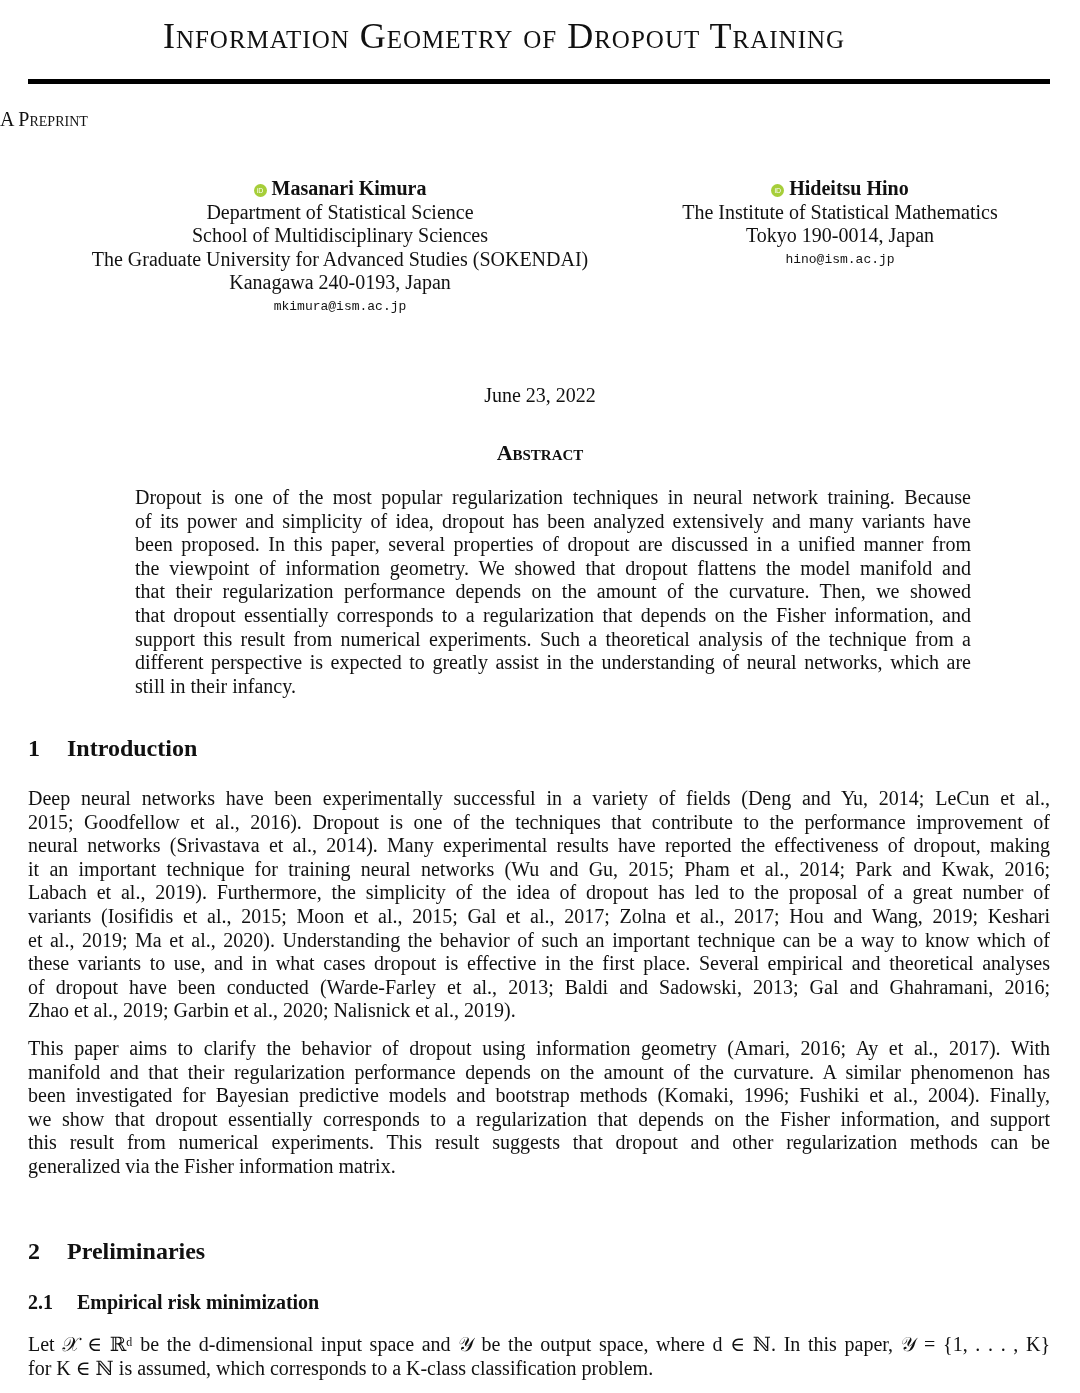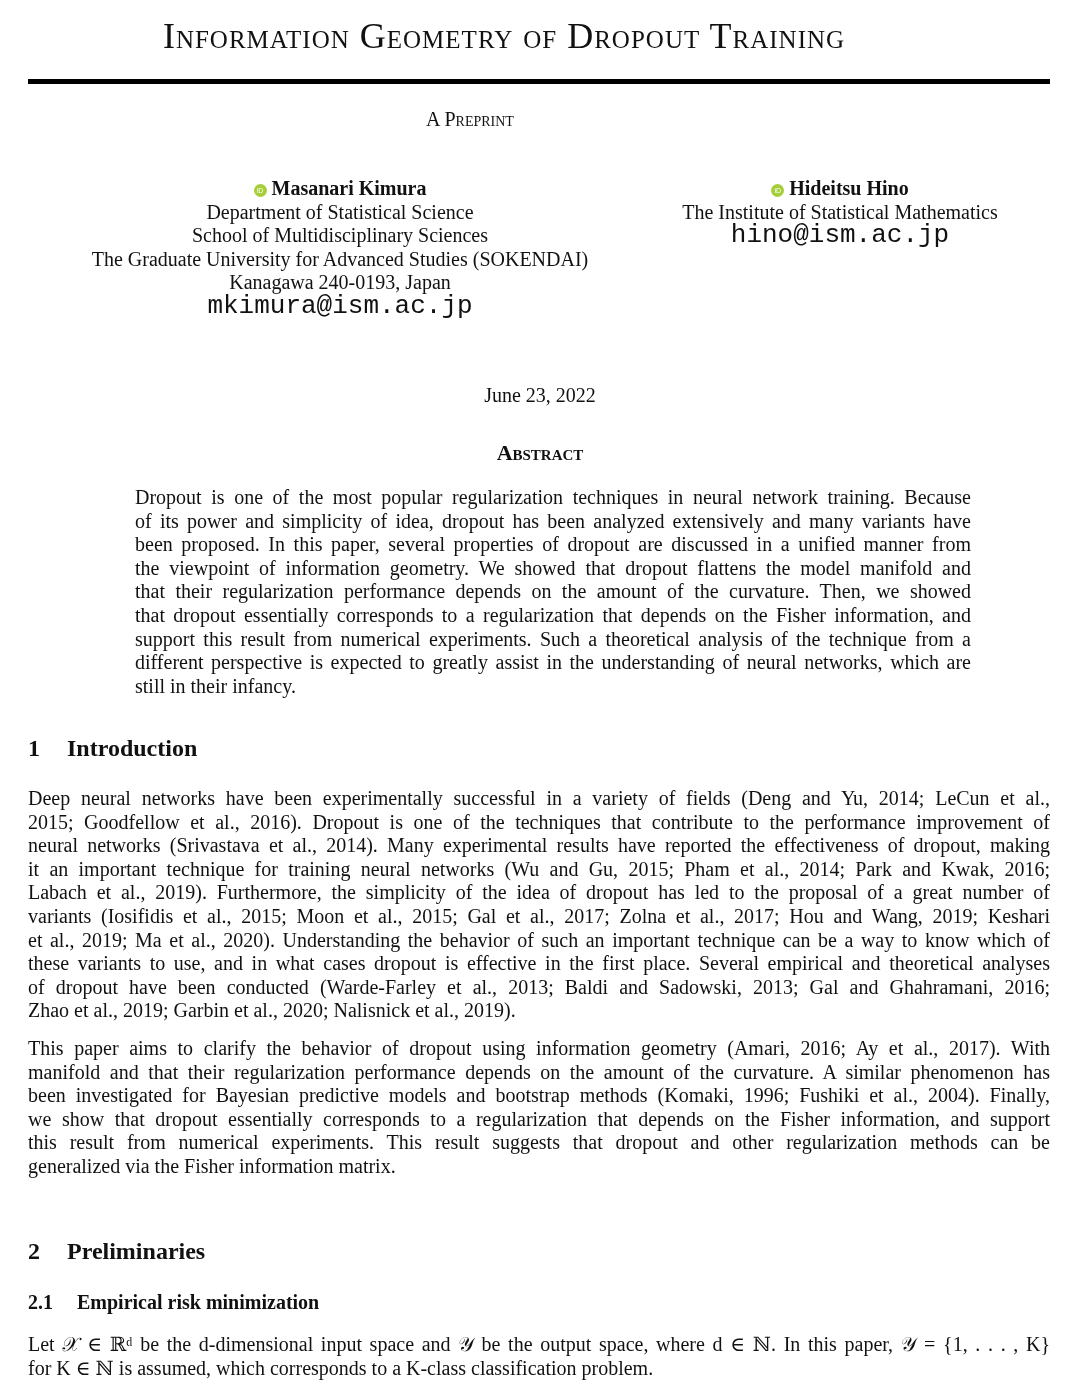--- a/index.html
+++ b/index.html
@@ -10,36 +10,36 @@
   }
   .title {
     position: absolute; left: 0; top: 14px; width: 1008px;
     text-align: center; font-size: 36px; letter-spacing: 1px;
     font-variant: small-caps; line-height: 44px;
   }
   .rule {
     position: absolute; left: 28px; top: 79px; width: 1022px; height: 5px; background: #000;
   }
   .preprint {
-    position: absolute; left: 0; top: 107px; width: 940px; text-align: center;
+    position: absolute; left: 0; top: 107px; width: 940px; text-align: left;
     font-size: 20px; font-variant: small-caps; line-height: 24px;
   }
   .author {
     position: absolute; text-align: center; font-size: 20px; line-height: 23.5px;
   }
   .author.a1 { left: 60px; width: 560px; top: 177px; }
   .author.a2 { left: 640px; width: 400px; top: 177px; }
   .author .name { font-weight: bold; }
   .orcid {
     display: inline-block; width: 13px; height: 13px; border-radius: 50%;
     background: #a6ce39; color: #fff; font-family: "Liberation Sans", sans-serif;
     font-size: 7px; line-height: 13px; text-align: center; vertical-align: 2px;
     margin-right: 5px; font-weight: normal;
   }
-  .mono { font-family: "Liberation Mono", "DejaVu Sans Mono", monospace; font-size: 26px; }
+  .mono { font-family: "Liberation Mono", "DejaVu Sans Mono", monospace; font-size: 13px; }
   .date {
     position: absolute; left: 0; top: 383px; width: 1080px; text-align: center;
     font-size: 20px; line-height: 24px;
   }
   .abstract-head {
     position: absolute; left: 0; top: 440px; width: 1080px; text-align: center;
     font-size: 22px; font-weight: bold; font-variant: small-caps; line-height: 26px;
   }
   .abstract-body {
     position: absolute; left: 107px; top: 486px; width: 864px;
@@ -78,20 +78,21 @@
   <div>The Graduate University for Advanced Studies (SOKENDAI)</div>
   <div>Kanagawa 240-0193, Japan</div>
   <div class="mono">mkimura@ism.ac.jp</div>
 </div>
 
 <div class="author a2">
   <div>
     <span class="orcid">iD</span><span class="name">Hideitsu Hino</span>
   </div>
   <div>The Institute of Statistical Mathematics</div>
+  <div>Tokyo 190-0014, Japan</div>
   <div class="mono">hino@ism.ac.jp</div>
 </div>
 
 <div class="date">June 23, 2022</div>
 
 <div class="abstract-head">Abstract</div>
 <div class="abstract-body">
   <span class="line">Dropout is one of the most popular regularization techniques in neural network training. Because</span>
   <span class="line">of its power and simplicity of idea, dropout has been analyzed extensively and many variants have</span>
   <span class="line">been proposed. In this paper, several properties of dropout are discussed in a unified manner from</span>

